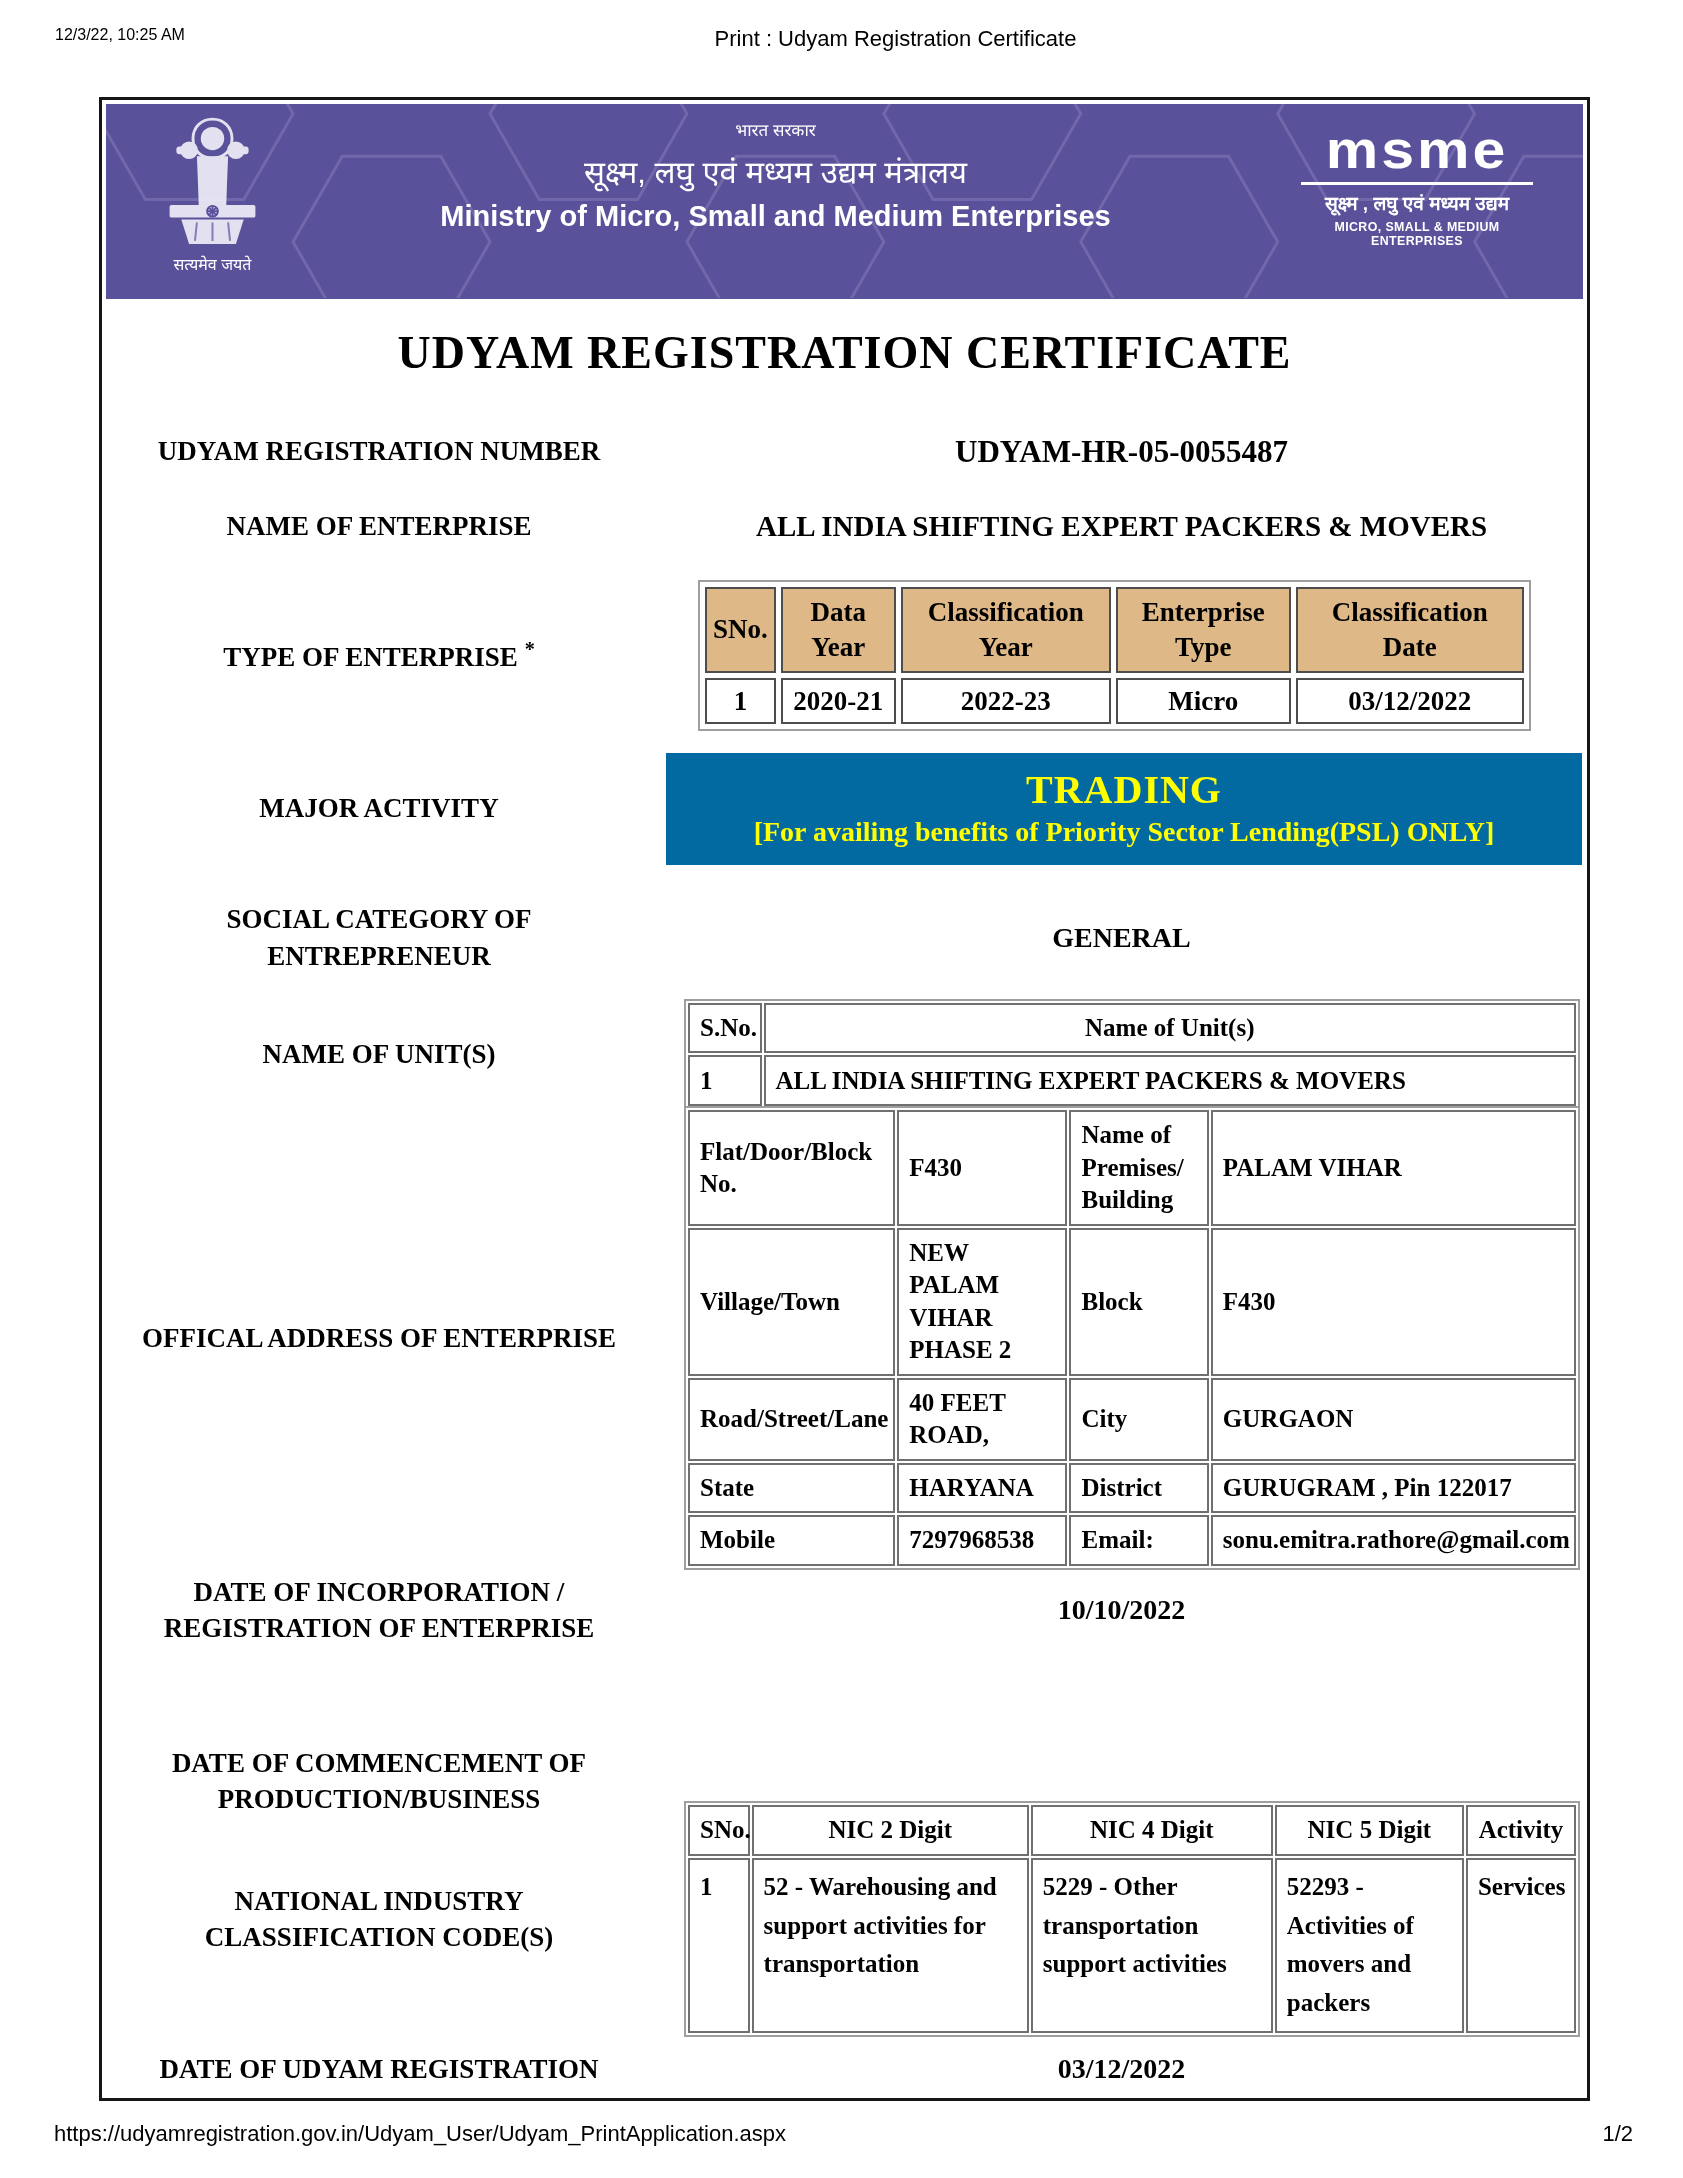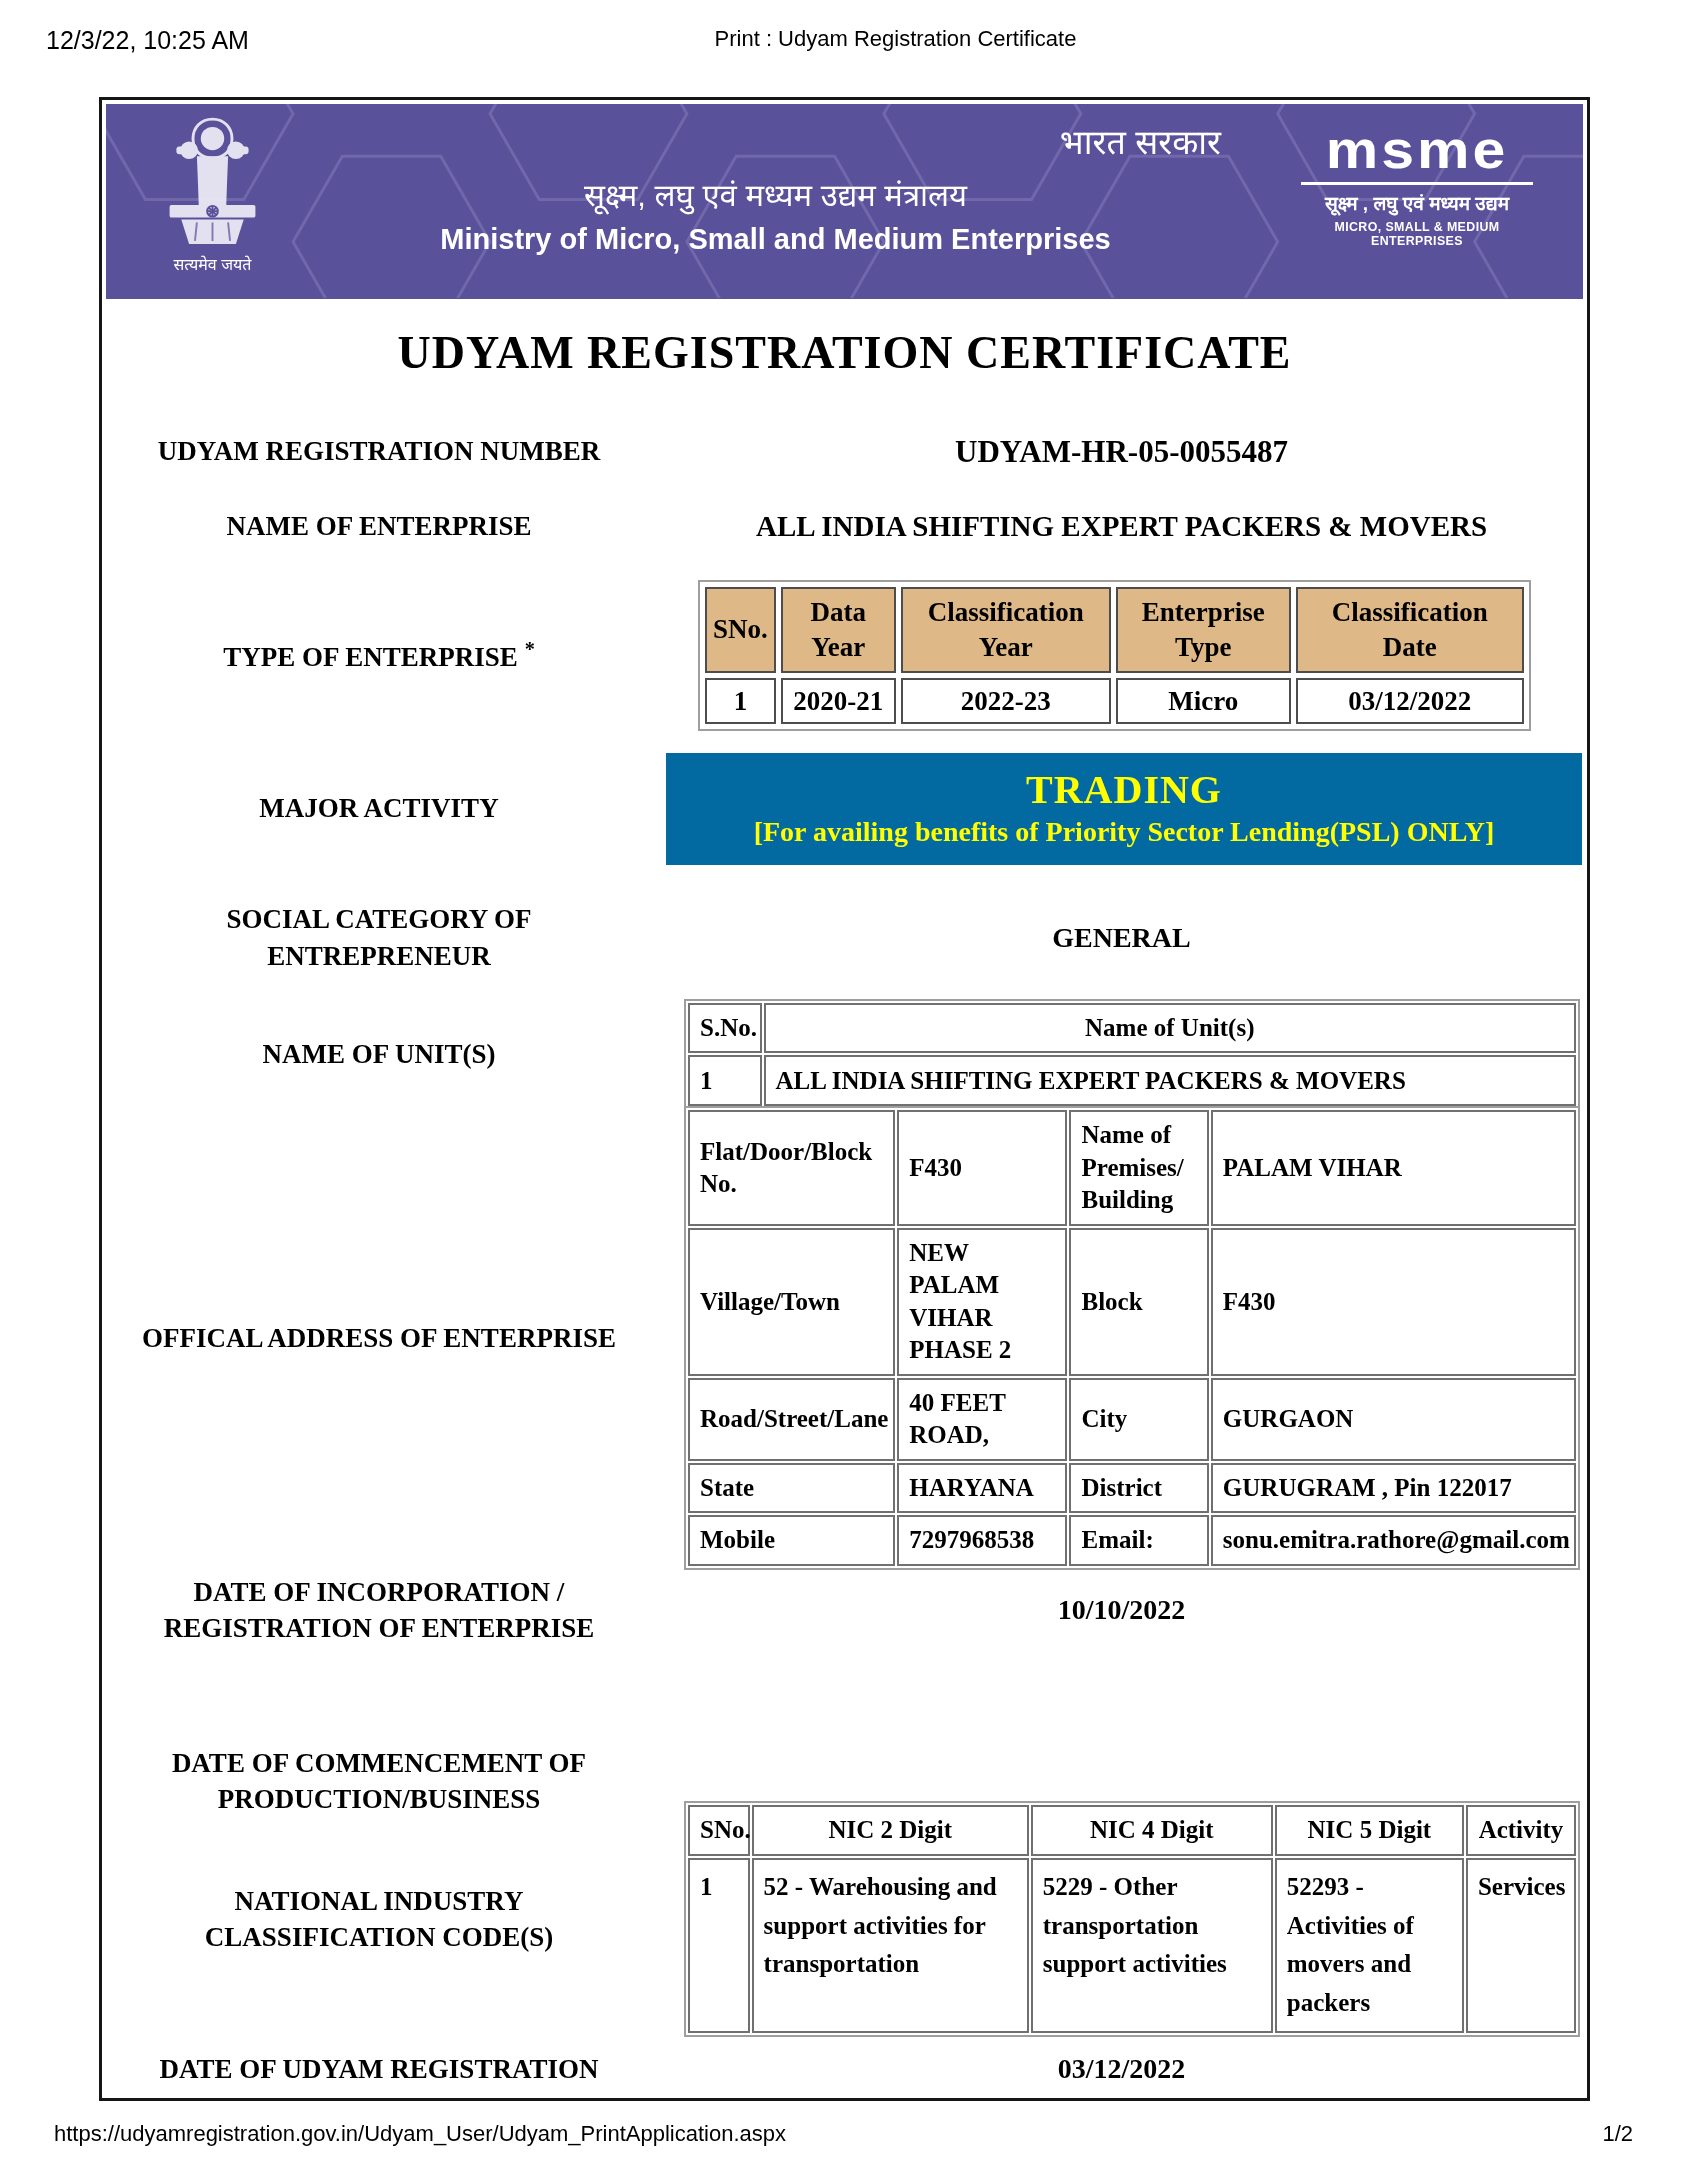--- a/index.html
+++ b/index.html
@@ -4,37 +4,37 @@
 <style>
   * { margin:0; padding:0; box-sizing:border-box; }
   html,body { background:#ffffff; }
   body {
     width:1683px; height:2178px; position:relative;
     font-family:"Liberation Serif","DejaVu Serif",serif;
     color:#000;
   }
 
   
-  .print-datetime { position:absolute; top:26px; left:46px; font-size:25px; font-family:"Liberation Sans","DejaVu Sans",sans-serif; }
+  .print-datetime { position:absolute; top:26px; left:55px; font-size:16px; font-family:"Liberation Sans","DejaVu Sans",sans-serif; }
   .print-title    { position:absolute; top:26px; left:549px; width:693px; text-align:center; font-size:22px; font-family:"Liberation Sans","DejaVu Sans",sans-serif; }
   .footer-url  { position:absolute; top:2121px; left:54px;  font-size:22px; font-family:"Liberation Sans","DejaVu Sans",sans-serif; }
   .footer-page { position:absolute; top:2121px; right:50px; font-size:22px; font-family:"Liberation Sans","DejaVu Sans",sans-serif; }
 
   
   .page { position:absolute; left:99px; top:97px; width:1491px; height:2004px; border:3px solid #161616; background:#fff; }
 
   
   .banner { position:absolute; left:4px; top:4px; right:4px; height:195px; overflow:hidden; }
   .hexes  { position:absolute; inset:0; }
   .emblem { position:absolute; left:32px; top:8px; width:149px; height:183px; text-align:center; }
   .emblem svg { width:117px; height:139px; display:block; margin:0 auto; }
   .emblem-motto { color:#fff; font-size:16px; margin-top:2px; font-family:"Liberation Sans","DejaVu Sans",sans-serif; }
   .banner-text { position:absolute; left:224px; width:891px; top:14px; text-align:center; color:#fff;
                  font-family:"Liberation Sans","DejaVu Sans",sans-serif; }
-  .bt-hi1 { font-size:34px;text-align:right; }
+  .bt-hi1 { font-size:17px; }
   .bt-en1 { font-size:29px; font-weight:bold; margin-top:8px; }
   .bt-hi2 { font-size:31px; margin-top:9px; }
   .bt-en2 { font-size:29px; font-weight:bold; margin-top:8px; }
   .msme { position:absolute; right:40px; top:18px; width:252px; text-align:center; color:#fff;
           font-family:"Liberation Sans","DejaVu Sans",sans-serif; }
   .msme-word { font-size:59px; font-weight:bold; letter-spacing:3px; line-height:0.95; transform:scaleY(0.92); }
   .msme-line { border-top:3px solid #fff; margin:4px 10px 5px; }
   .msme-hi { font-size:19px; font-weight:bold; }
   .msme-en { font-size:12.4px; font-weight:bold; letter-spacing:0.4px; margin-top:4px; }
 

